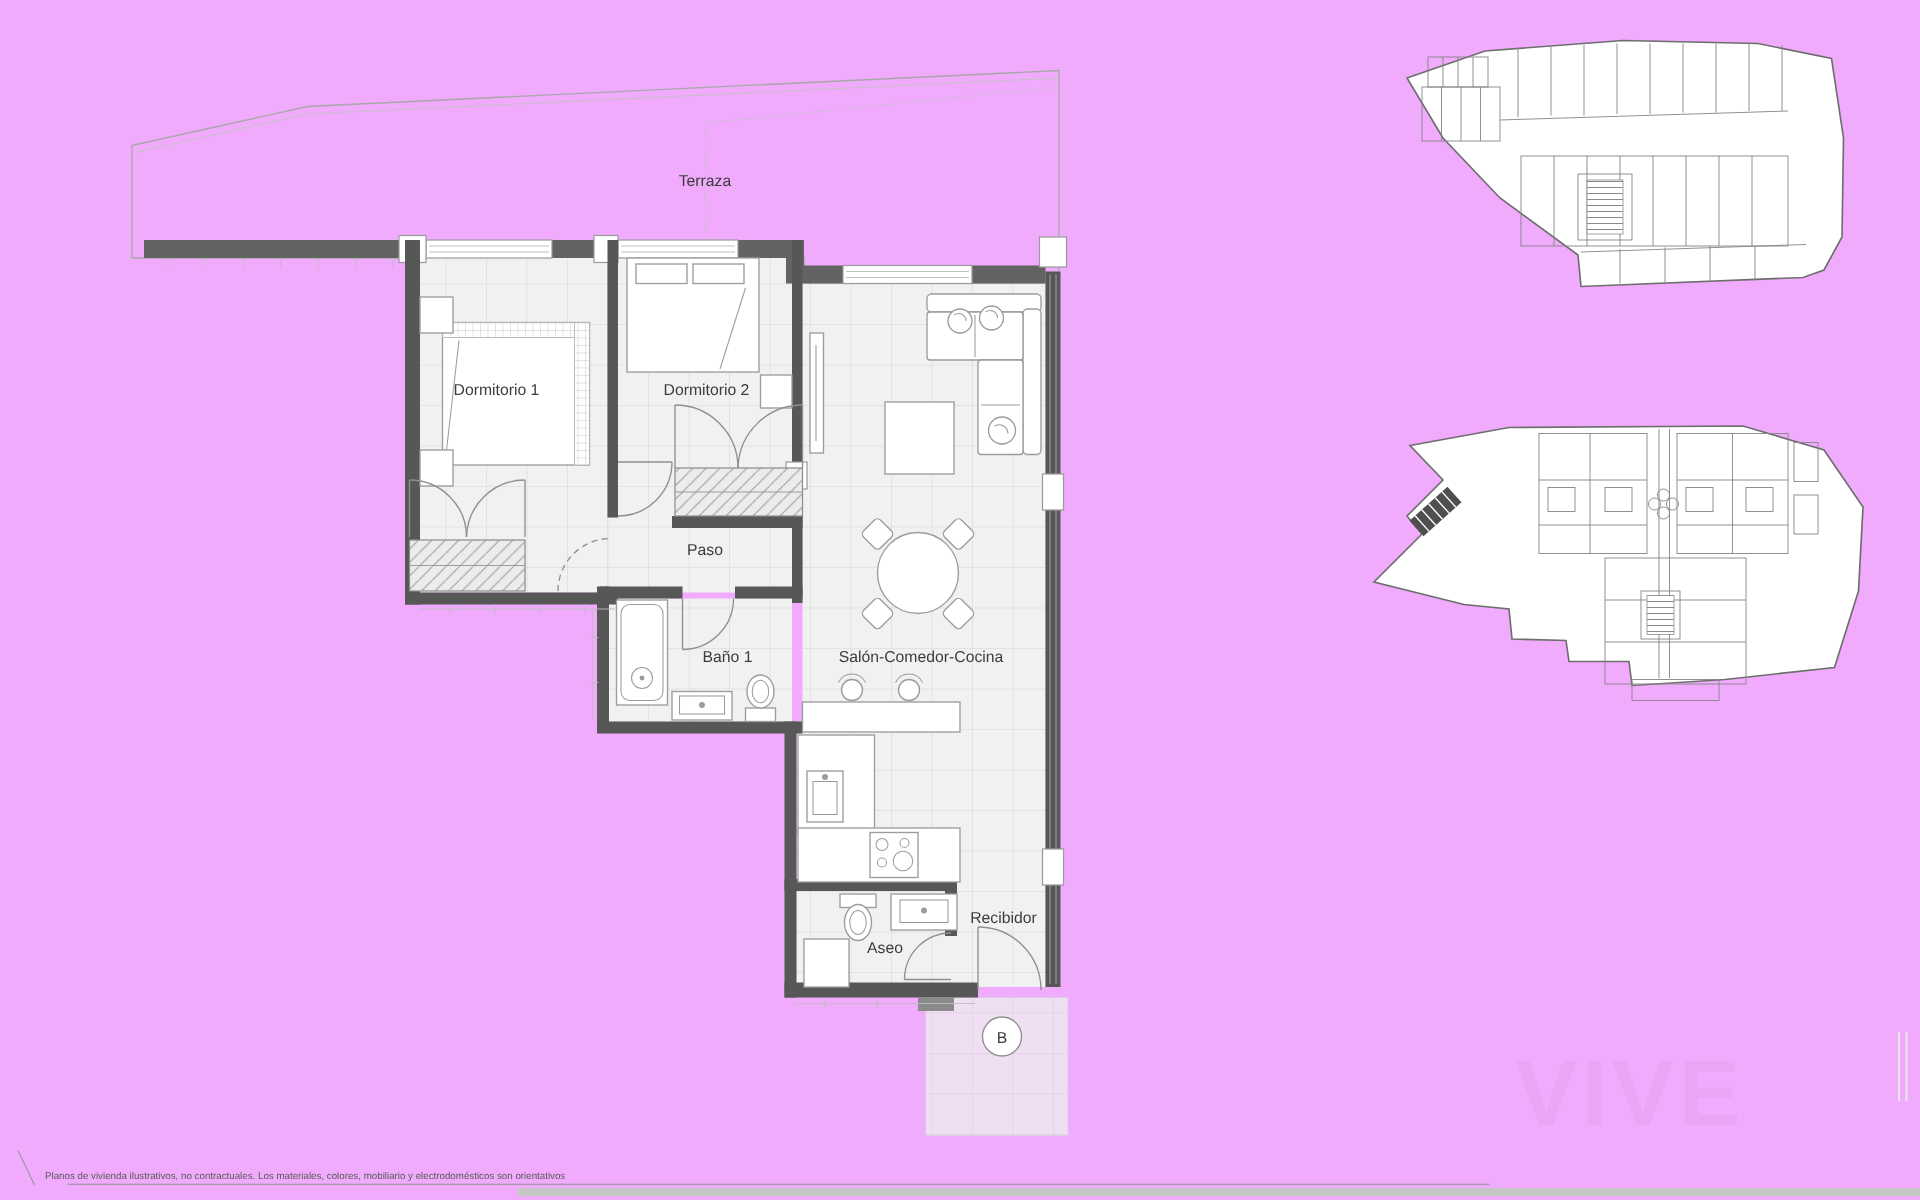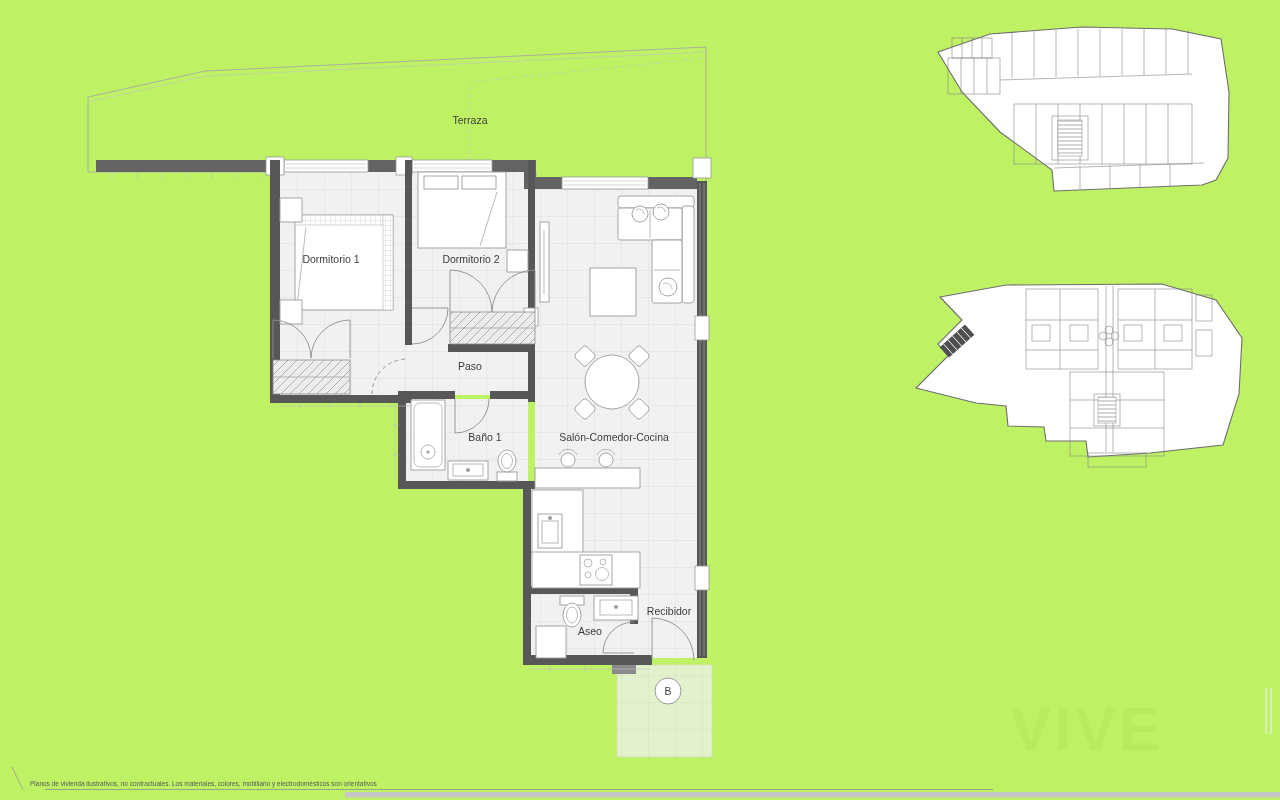--- a/index.html
+++ b/index.html
@@ -1,20 +1,20 @@
 <!DOCTYPE html>
 <html style="--wall: #575757; --band: #636363; --floor: #f1f1f1; --grid: #dddddd; --line: #9a9a9a; --furniture: #9c9c9c; --text: #3c3c3c; --hatch_fill: #ececec;"><head>
 <meta charset="utf-8">
 <style>
   :root{
     --wall:#575757; --band:#636363; --floor:#f1f1f1; --grid:#dddddd;
     --line:#9a9a9a; --furniture:#9c9c9c; --text:#3c3c3c; --hatch_fill:#ececec;
   }
   html,body{margin:0;padding:0;background:#fff;}
-  .page{position:relative;width:1280px;height:800px;background:#bef264;overflow:hidden;
+  .page{position:relative;width:1280px;height:800px;background:#f0abfc;overflow:hidden;
         font-family:"Liberation Sans",sans-serif;}
   svg{position:absolute;left:0;top:0;}
   .wall{fill:var(--wall);}
   .band{fill:var(--band);}
   .col{fill:#ffffff;stroke:var(--line);stroke-width:.8;}
   .window{fill:#ffffff;stroke:var(--line);stroke-width:.8;}
   .winline{stroke:#b9b9b9;stroke-width:.6;}
   .furn{fill:#ffffff;stroke:var(--furniture);stroke-width:.9;}
   .furnline{stroke:var(--furniture);stroke-width:.7;fill:none;}
   .door{stroke:#8f8f8f;stroke-width:.9;fill:none;}

